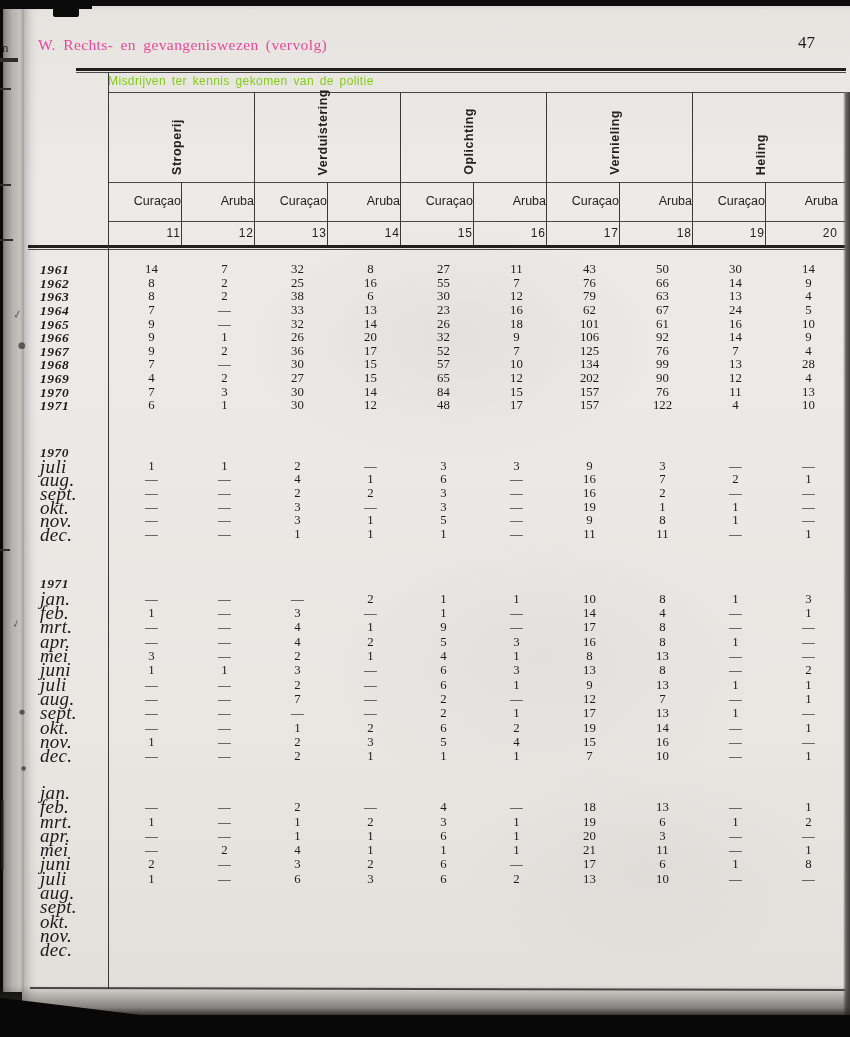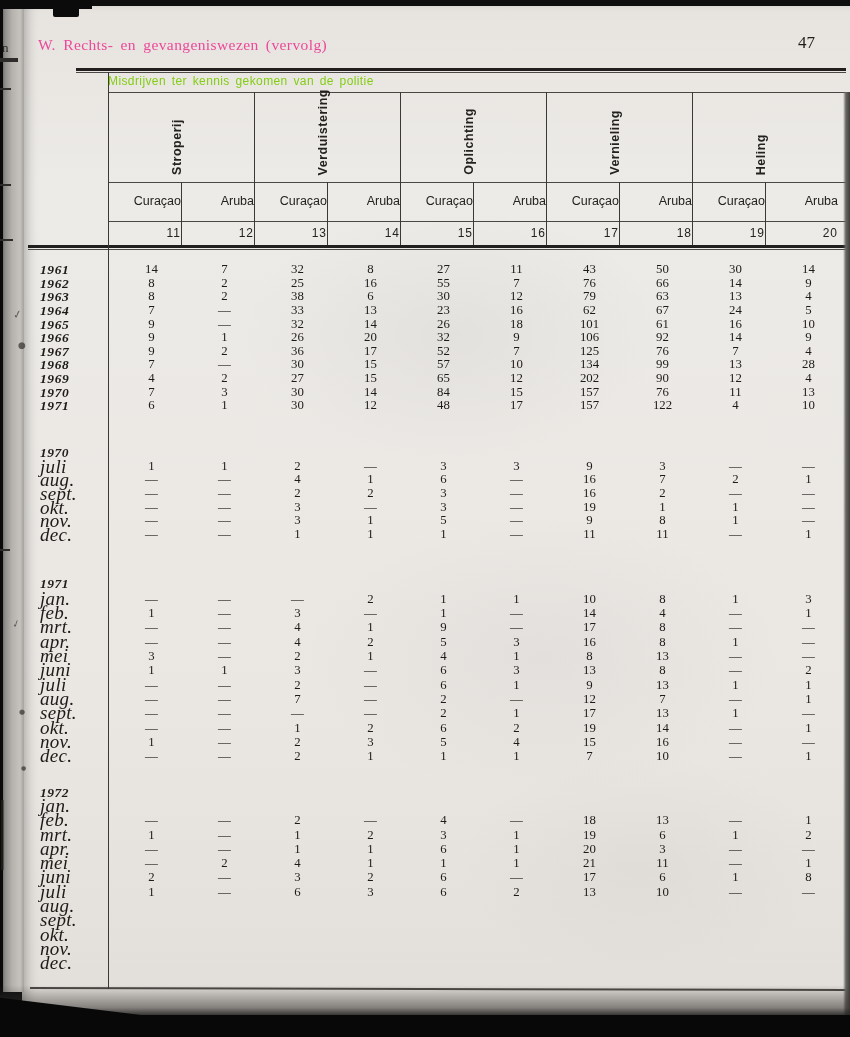--- a/index.html
+++ b/index.html
@@ -536,21 +536,20 @@
           <div class="num">1</div>
           <div class="num">1</div>
           <div class="num">1</div>
           <div class="num">7</div>
           <div class="num">10</div>
           <div class="num">—</div>
           <div class="num">1</div>
         </div>
       </div>
       <div class="tsection" style="top: 786px;">
-        <div class="section-year" style="height: 13px; line-height: 13px;">1972</div>
         <div class="trow" style="height: 14.3px; line-height: 14.3px;">
           <div class="lbl">jan.</div>
           <div class="num"></div>
           <div class="num"></div>
           <div class="num"></div>
           <div class="num"></div>
           <div class="num"></div>
           <div class="num"></div>
           <div class="num"></div>
           <div class="num"></div>

